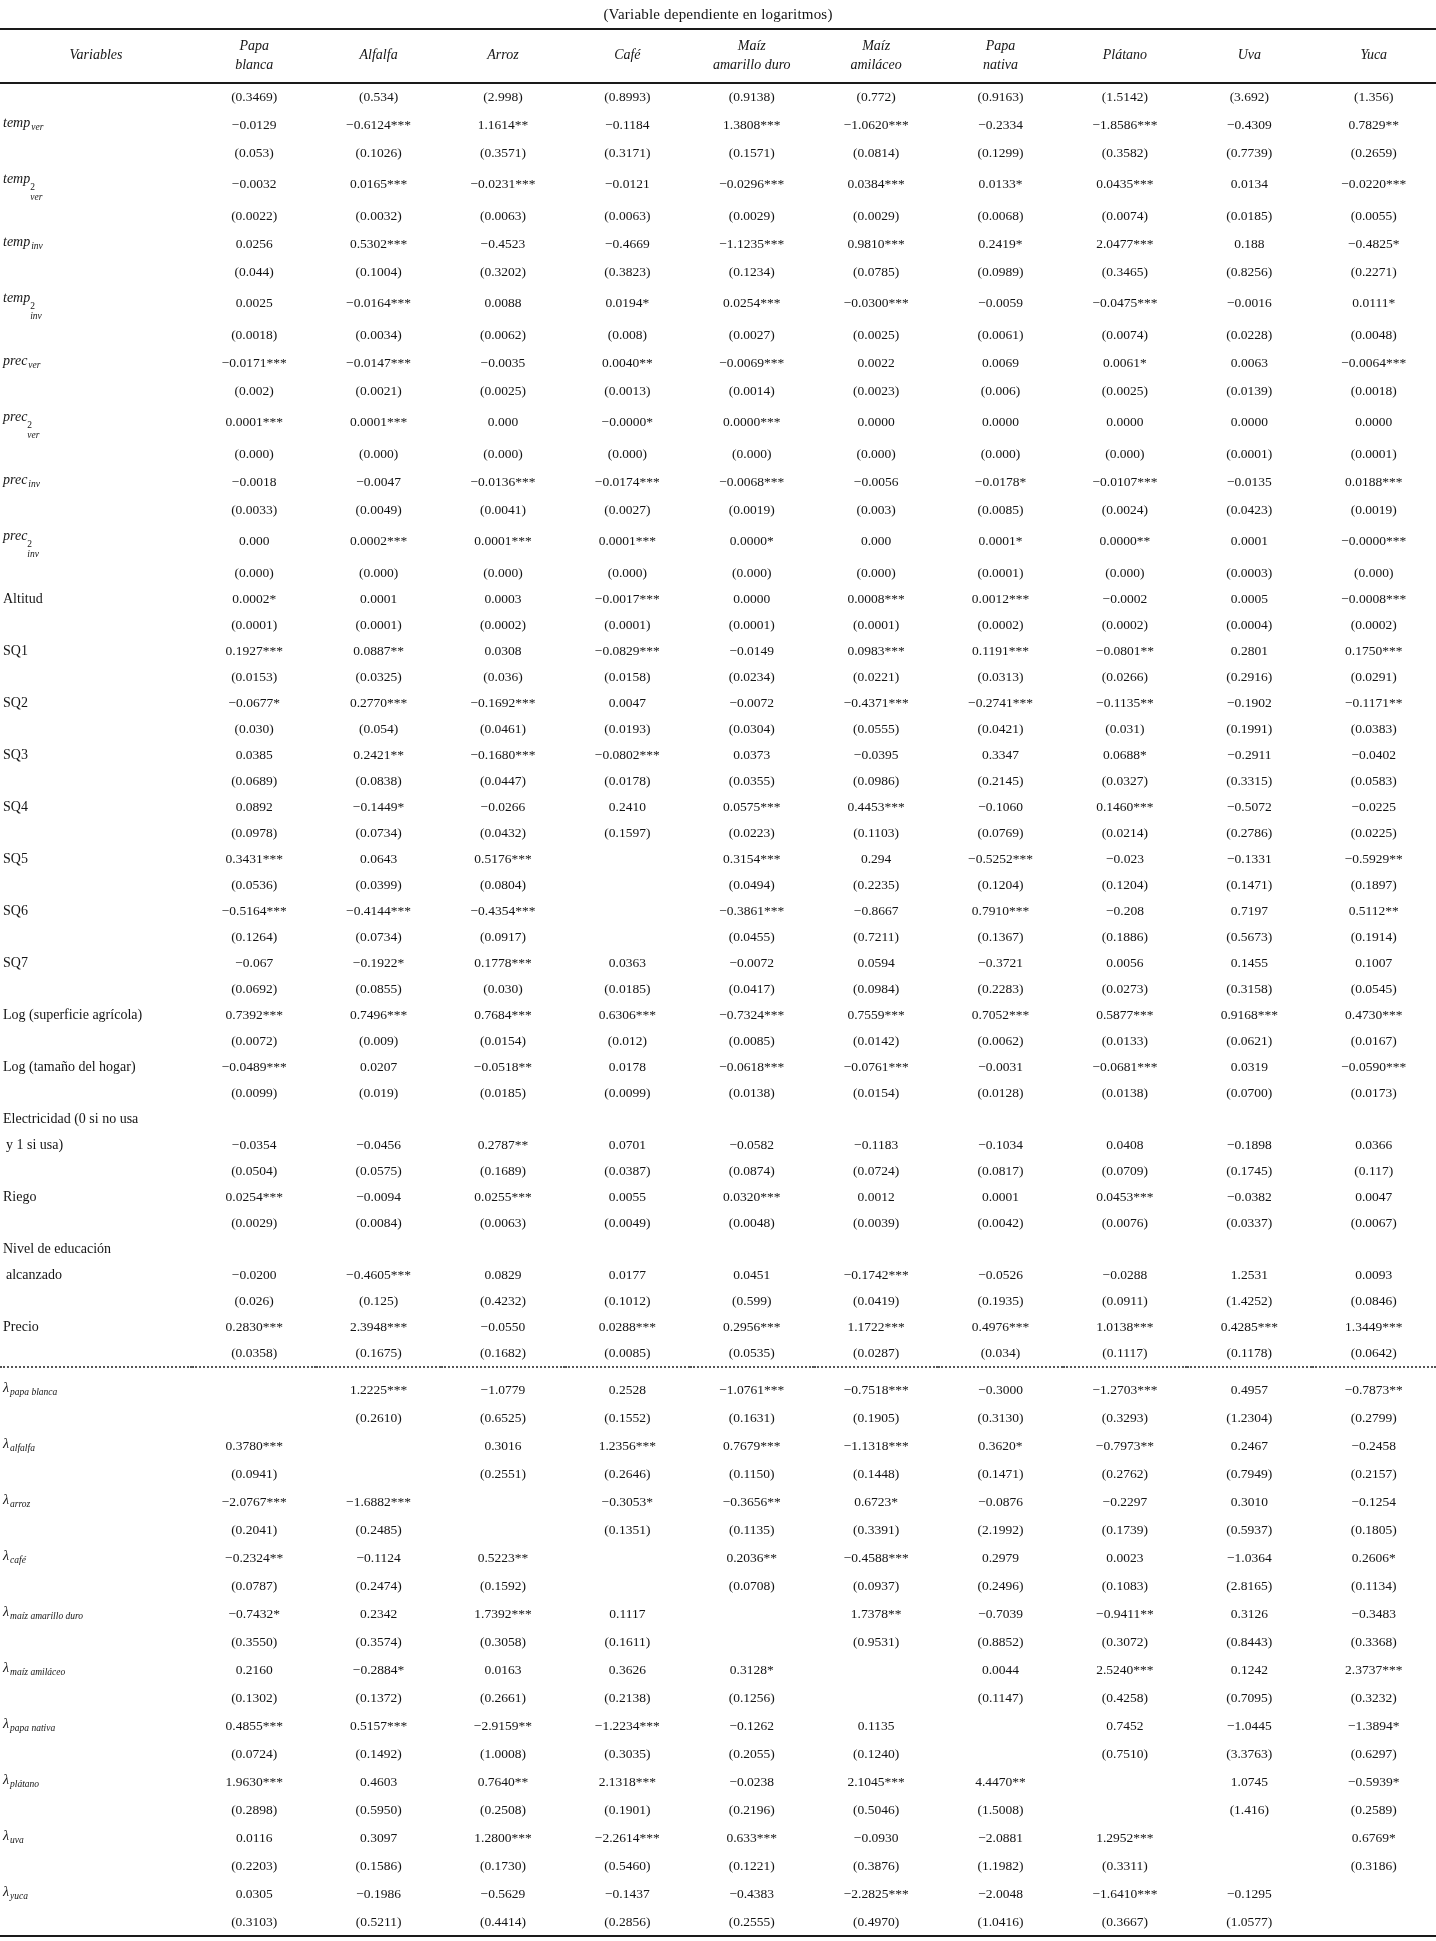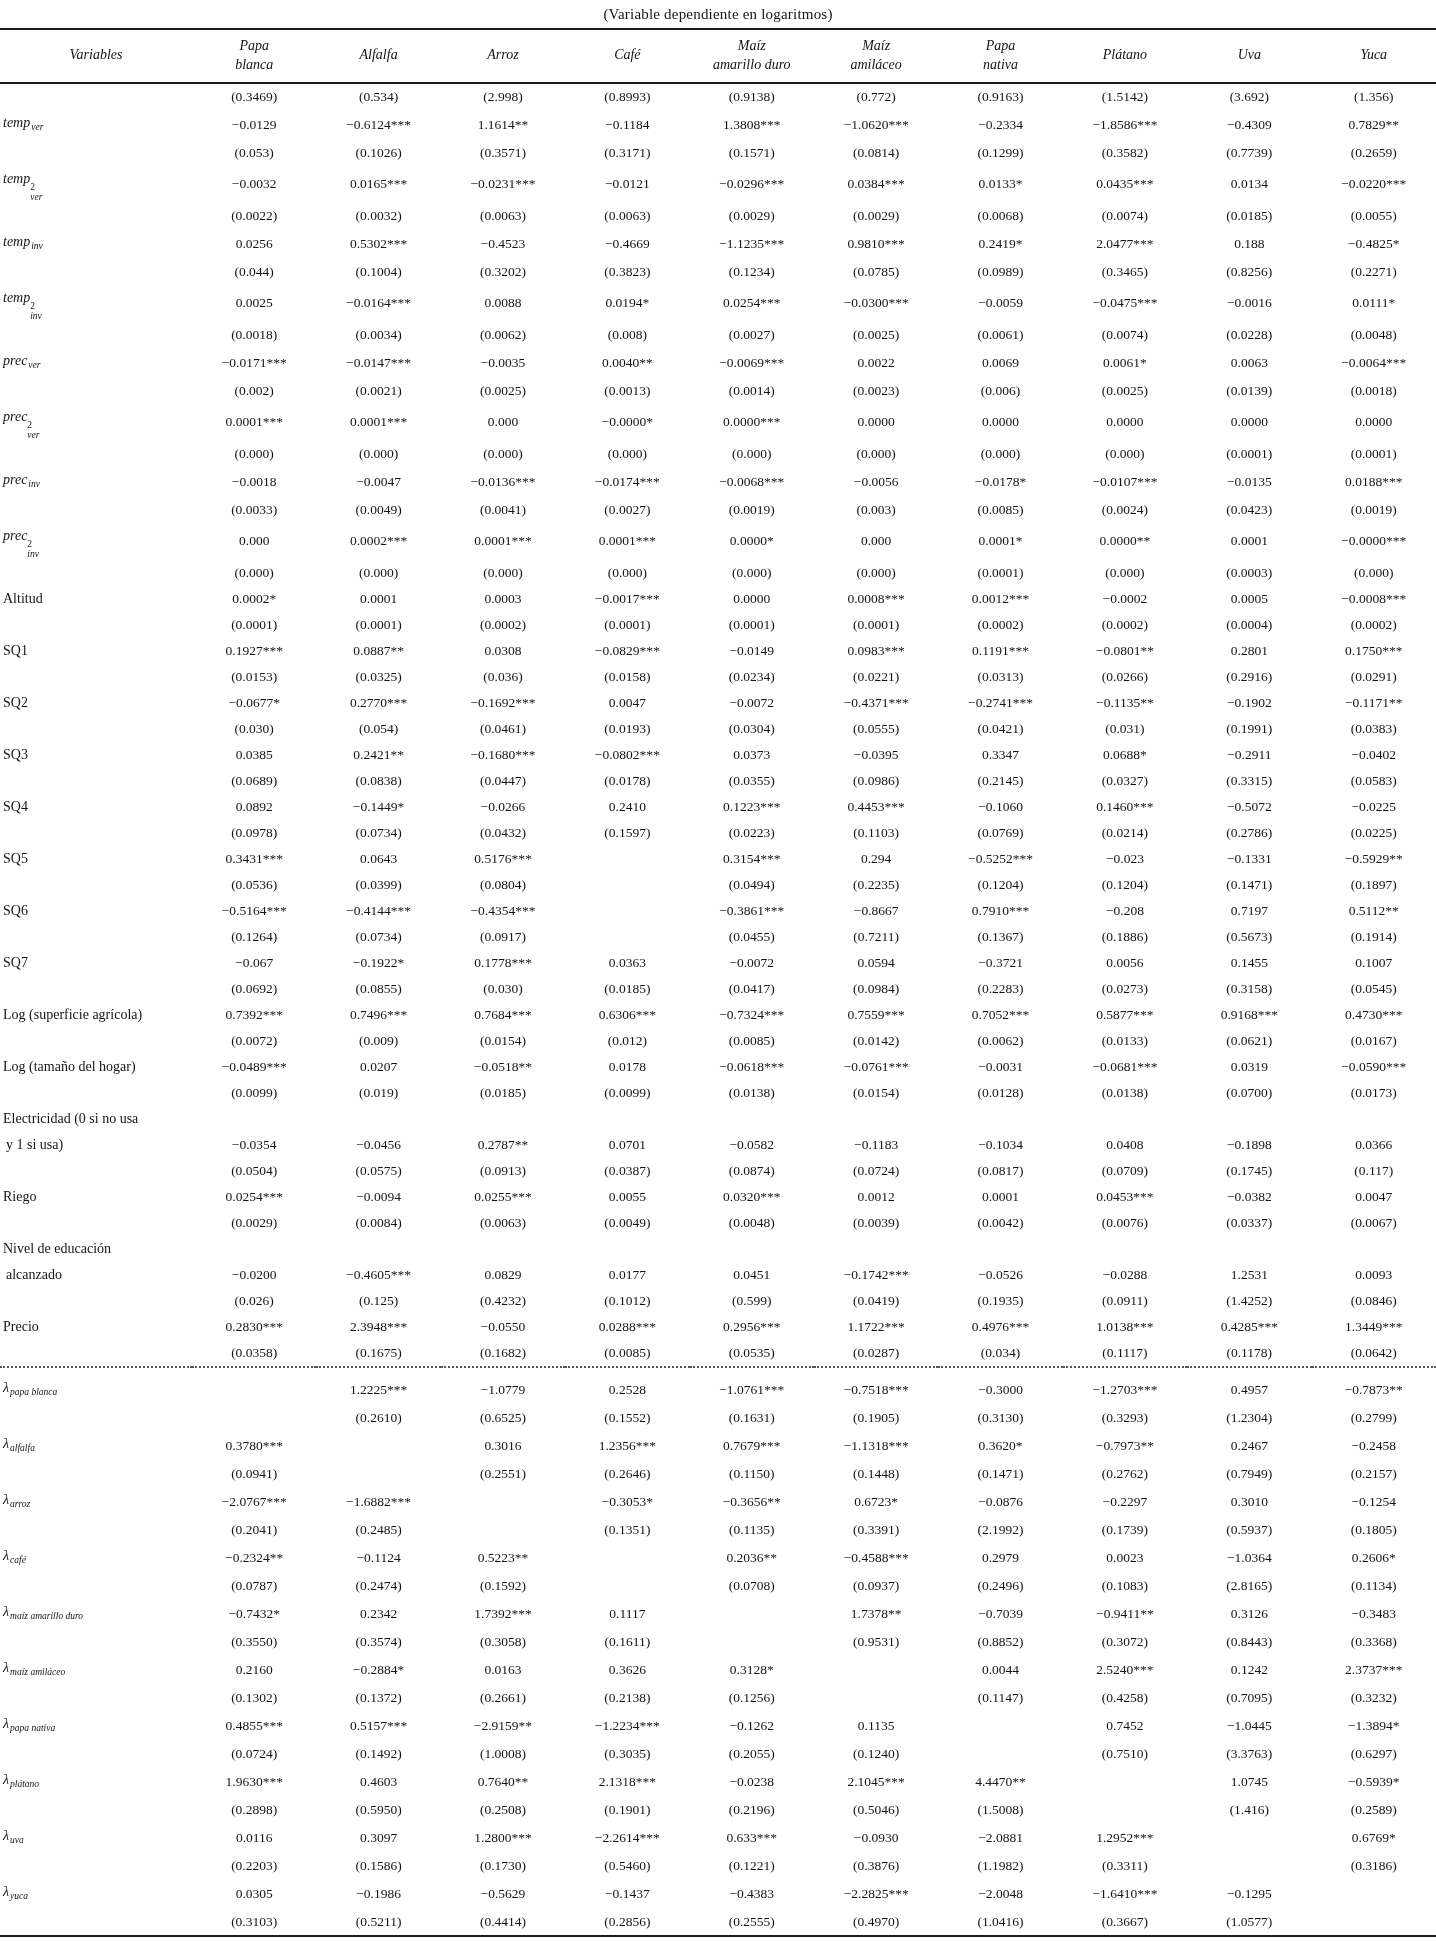--- a/index.html
+++ b/index.html
@@ -403,21 +403,21 @@
           <td>(0.0327)</td>
           <td>(0.3315)</td>
           <td>(0.0583)</td>
         </tr>
         <tr>
           <td class="lab">SQ4</td>
           <td>0.0892</td>
           <td>−0.1449*</td>
           <td>−0.0266</td>
           <td>0.2410</td>
-          <td>0.1223***</td>
+          <td>0.0575***</td>
           <td>0.4453***</td>
           <td>−0.1060</td>
           <td>0.1460***</td>
           <td>−0.5072</td>
           <td>−0.0225</td>
         </tr>
         <tr>
           <td class="lab"></td>
           <td>(0.0978)</td>
           <td>(0.0734)</td>
@@ -583,21 +583,21 @@
           <td>−0.1183</td>
           <td>−0.1034</td>
           <td>0.0408</td>
           <td>−0.1898</td>
           <td>0.0366</td>
         </tr>
         <tr>
           <td class="lab"></td>
           <td>(0.0504)</td>
           <td>(0.0575)</td>
-          <td>(0.0913)</td>
+          <td>(0.1689)</td>
           <td>(0.0387)</td>
           <td>(0.0874)</td>
           <td>(0.0724)</td>
           <td>(0.0817)</td>
           <td>(0.0709)</td>
           <td>(0.1745)</td>
           <td>(0.117)</td>
         </tr>
         <tr>
           <td class="lab">Riego</td>

